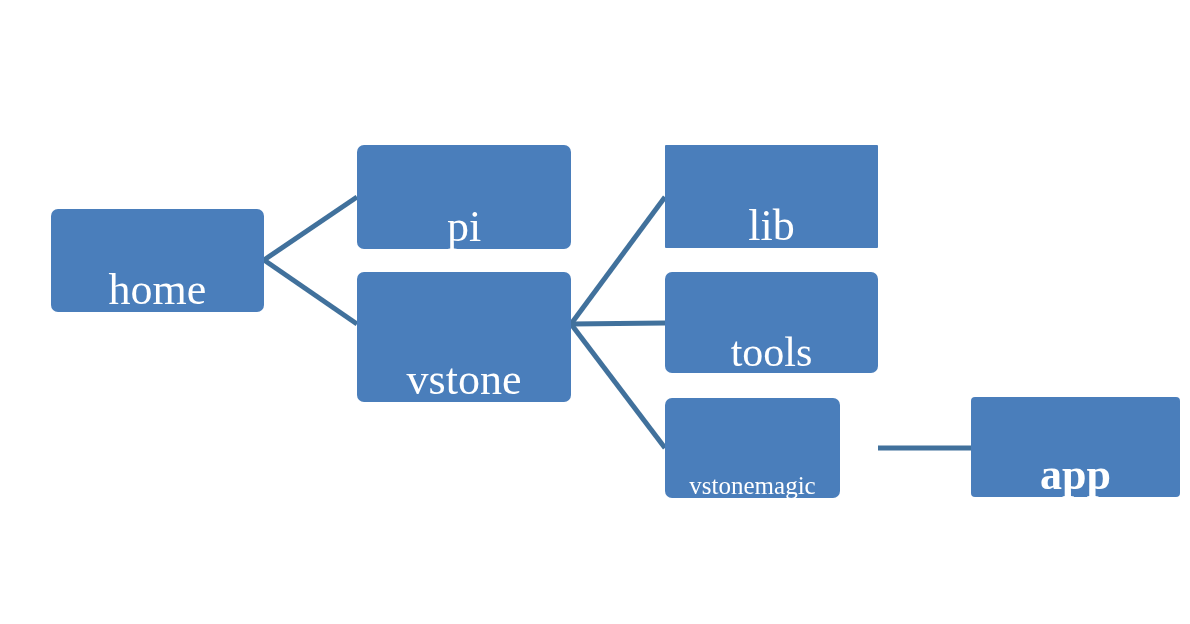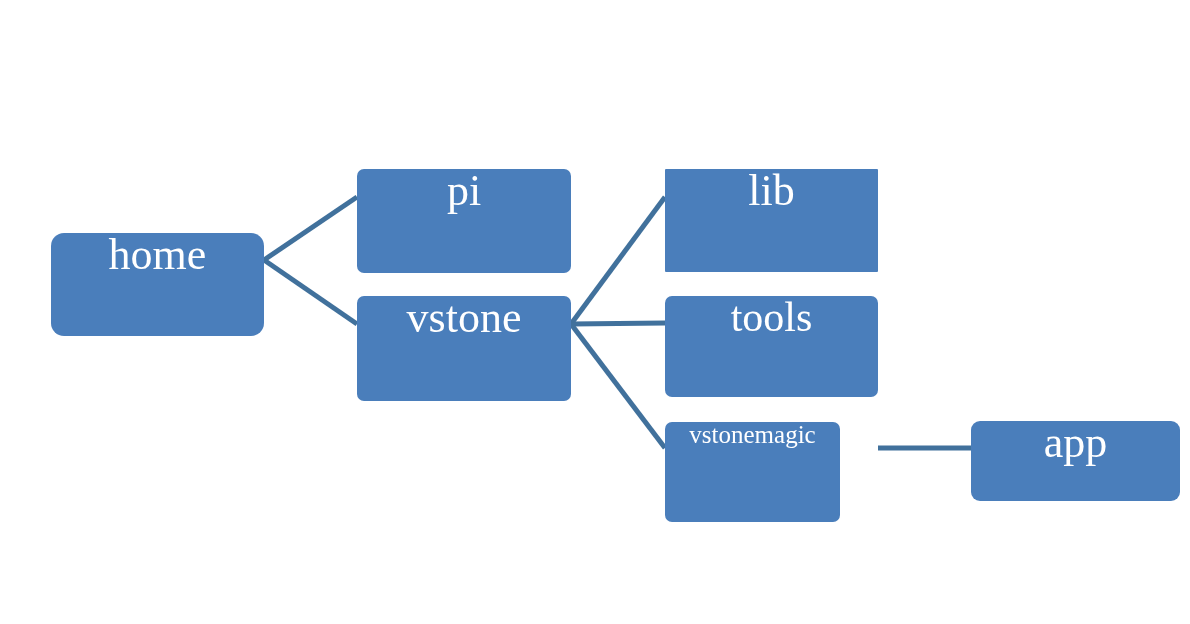--- a/index.html
+++ b/index.html
@@ -21,29 +21,28 @@
     top: 0;
     width: 1190px;
     height: 624px;
     pointer-events: none;
   }
   .node {
     position: absolute;
     box-sizing: border-box;
     border-radius: 7px;
     display: flex;
-    align-items: flex-start;
+    align-items: flex-end;
     justify-content: center;
     color: #ffffff;
     font-family: "Liberation Serif", "DejaVu Serif", serif;
     font-weight: normal;
     line-height: 1;
     white-space: nowrap;
     user-select: none;
-    margin-top: 24px;
   }
   .node-label {
     display: block;
     text-align: center;
   }
   .size-lg { font-size: 44px; }
   .size-sm { font-size: 25px; }
 </style>
 </head>
 <body>
@@ -53,36 +52,36 @@
   <svg id="edges" width="1190" height="624" viewBox="0 0 1190 624" xmlns="http://www.w3.org/2000/svg">
       <line x1="264" y1="260" x2="357" y2="197" stroke="#41719C" stroke-width="5" stroke-linecap="butt"></line>
       <line x1="264" y1="260" x2="357" y2="324" stroke="#41719C" stroke-width="5" stroke-linecap="butt"></line>
       <line x1="571" y1="324" x2="665" y2="197" stroke="#41719C" stroke-width="5" stroke-linecap="butt"></line>
       <line x1="571" y1="324" x2="665" y2="323" stroke="#41719C" stroke-width="5" stroke-linecap="butt"></line>
       <line x1="571" y1="324" x2="665" y2="448" stroke="#41719C" stroke-width="5" stroke-linecap="butt"></line>
       <line x1="878" y1="448" x2="971" y2="448" stroke="#41719C" stroke-width="5" stroke-linecap="butt"></line>
     </svg>
 
   <div id="nodes">
-      <div class="node" style="left: 51px; top: 209px; width: 213px; height: 103px; background: rgb(74, 126, 187); border-radius: 13px; color: rgb(255, 255, 255);">
+      <div class="node" style="left: 51px; top: 209px; width: 213px; height: 103px; background: rgb(74, 126, 187); border-radius: 7px; color: rgb(255, 255, 255);">
         <span class="node-label size-lg" style="font-size: 44px;">home</span>
       </div>
       <div class="node" style="left: 357px; top: 145px; width: 214px; height: 104px; background: rgb(74, 126, 187); border-radius: 7px; color: rgb(255, 255, 255);">
         <span class="node-label size-lg" style="font-size: 44px;">pi</span>
       </div>
-      <div class="node" style="left: 357px; top: 272px; width: 214px; height: 105px; background: rgb(74, 126, 187); border-radius: 7px; color: rgb(255, 255, 255);">
+      <div class="node" style="left: 357px; top: 272px; width: 214px; height: 130px; background: rgb(74, 126, 187); border-radius: 7px; color: rgb(255, 255, 255);">
         <span class="node-label size-lg" style="font-size: 44px;">vstone</span>
       </div>
       <div class="node" style="left: 665px; top: 145px; width: 213px; height: 103px; background: rgb(74, 126, 187); border-radius: 1px; color: rgb(255, 255, 255);">
         <span class="node-label size-lg" style="font-size: 44px;">lib</span>
       </div>
       <div class="node" style="left: 665px; top: 272px; width: 213px; height: 101px; background: rgb(74, 126, 187); border-radius: 7px; color: rgb(255, 255, 255);">
         <span class="node-label size-lg" style="font-size: 42px;">tools</span>
       </div>
       <div class="node" style="left: 665px; top: 398px; width: 175px; height: 100px; background: rgb(74, 126, 187); border-radius: 7px; color: rgb(255, 255, 255);">
         <span class="node-label size-sm" style="font-size: 25px;">vstonemagic</span>
       </div>
-      <div class="node" style="left: 971px; top: 397px; width: 209px; height: 80px; background: rgb(74, 126, 187); border-radius: 9px; color: rgb(255, 255, 255);">
+      <div class="node" style="left: 971px; top: 397px; width: 209px; height: 100px; background: rgb(74, 126, 187); border-radius: 4px; color: rgb(255, 255, 255); font-weight: bold;">
         <span class="node-label size-lg" style="font-size: 44px;">app</span>
       </div>
     </div>
 
 </div>
 
 </body></html>

